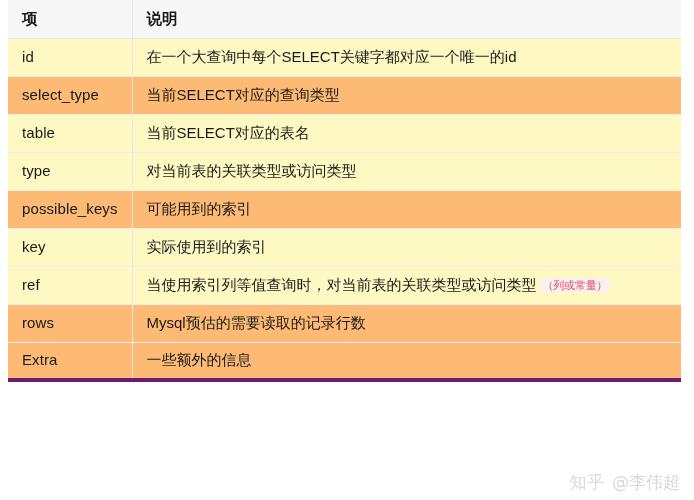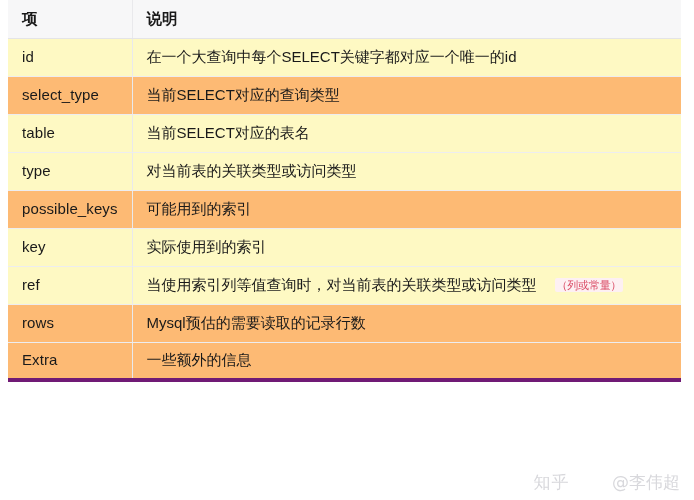--- a/index.html
+++ b/index.html
@@ -77,36 +77,36 @@
     letter-spacing: 0.1px;
   }
   .cell-desc {
     font-size: 15px;
   }
   .note-red {
     color: #d94862;
     font-size: 11px;
     background: #fdf0f3;
     padding: 1px 2px;
-    margin-left: 18px;
+    margin-left: 4px;
     border-radius: 2px;
     vertical-align: 1px;
     letter-spacing: -0.2px;
   }
   .watermark {
     position: absolute;
     right: 14px;
     bottom: 6px;
     font-size: 17px;
     color: #d8d8dc;
     letter-spacing: 1px;
     font-family: "DejaVu Sans", "Liberation Sans", sans-serif;
     user-select: none;
   }
-  .watermark .wm-at { letter-spacing: 0px; margin-left: 36px; }
+  .watermark .wm-at { letter-spacing: 0px; }
 </style>
 </head>
 <body>
 
 <div class="page">
 
   <div class="table-wrap">
     <table class="explain-table">
       <colgroup>
         <col class="col-item">

